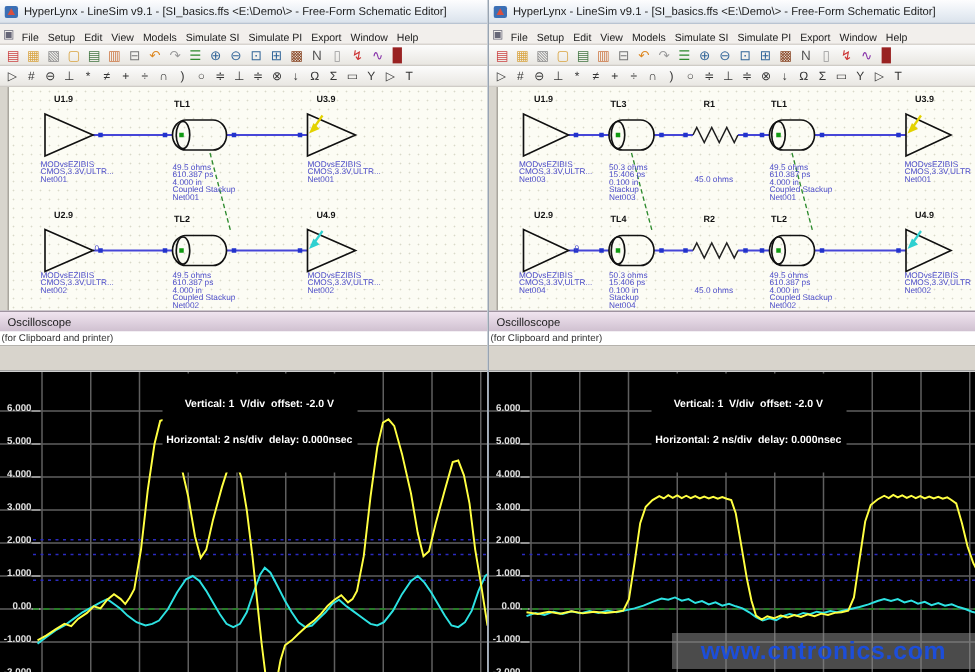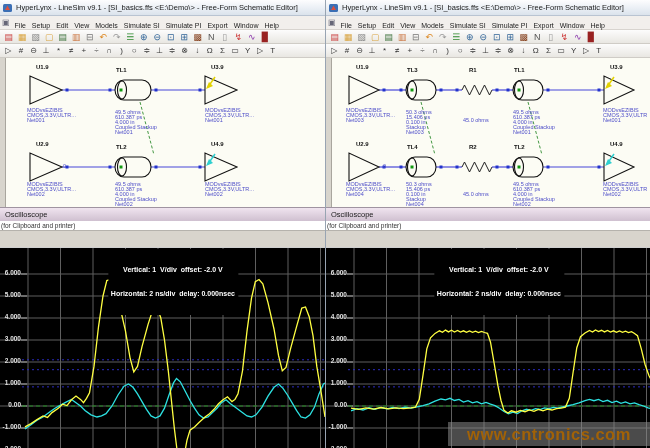--- a/index.html
+++ b/index.html
@@ -475,15 +475,15 @@
       <span class="ytick" style="top: 65px;">4.000</span>
       <span class="ytick" style="top: 87px;">3.000</span>
       <span class="ytick" style="top: 109px;">2.000</span>
       <span class="ytick" style="top: 131px;">1.000</span>
       <span class="ytick" style="top: 153px;">0.00</span>
       <span class="ytick" style="top: 175px;">-1.000</span>
       <span class="ytick" style="top: 197px;">-2.000</span>
     </div>
 </div>
 
-<div class="watermark" style="background: rgba(136, 136, 136, 0.55); color: #a16207;">
+<div class="watermark" style="background: rgba(136, 136, 136, 0.55); color: #1d4ed8;">
   <span>www.cntronics.com</span>
 </div>
 
 </body></html>

